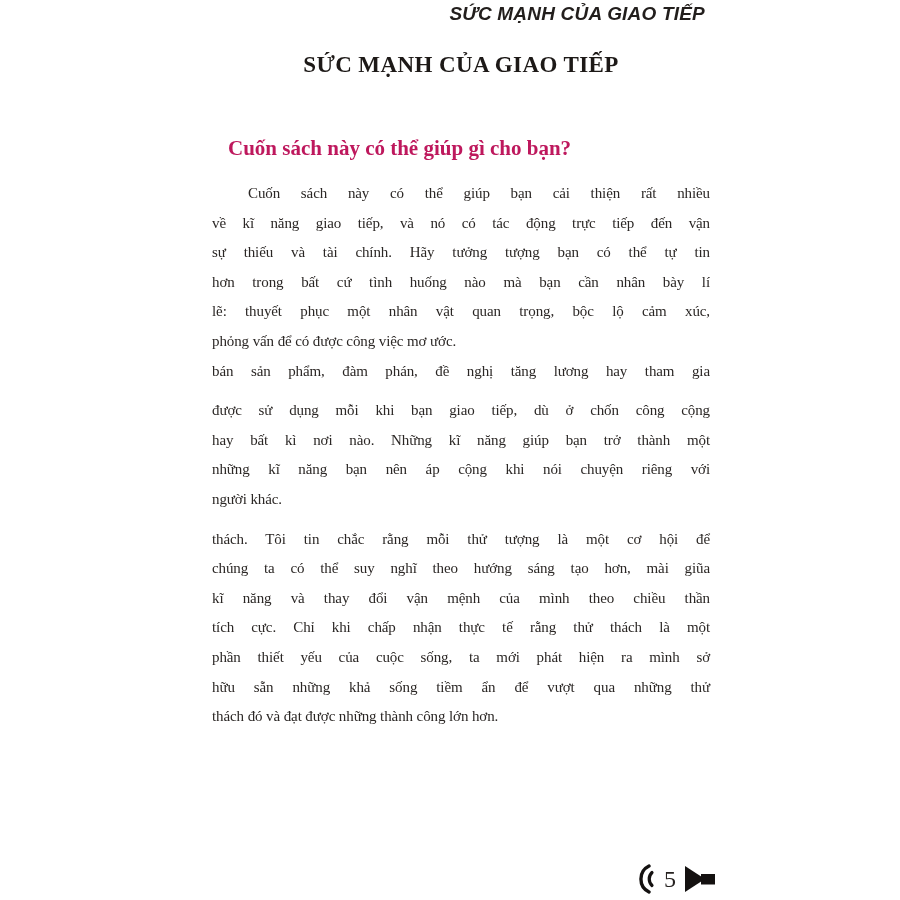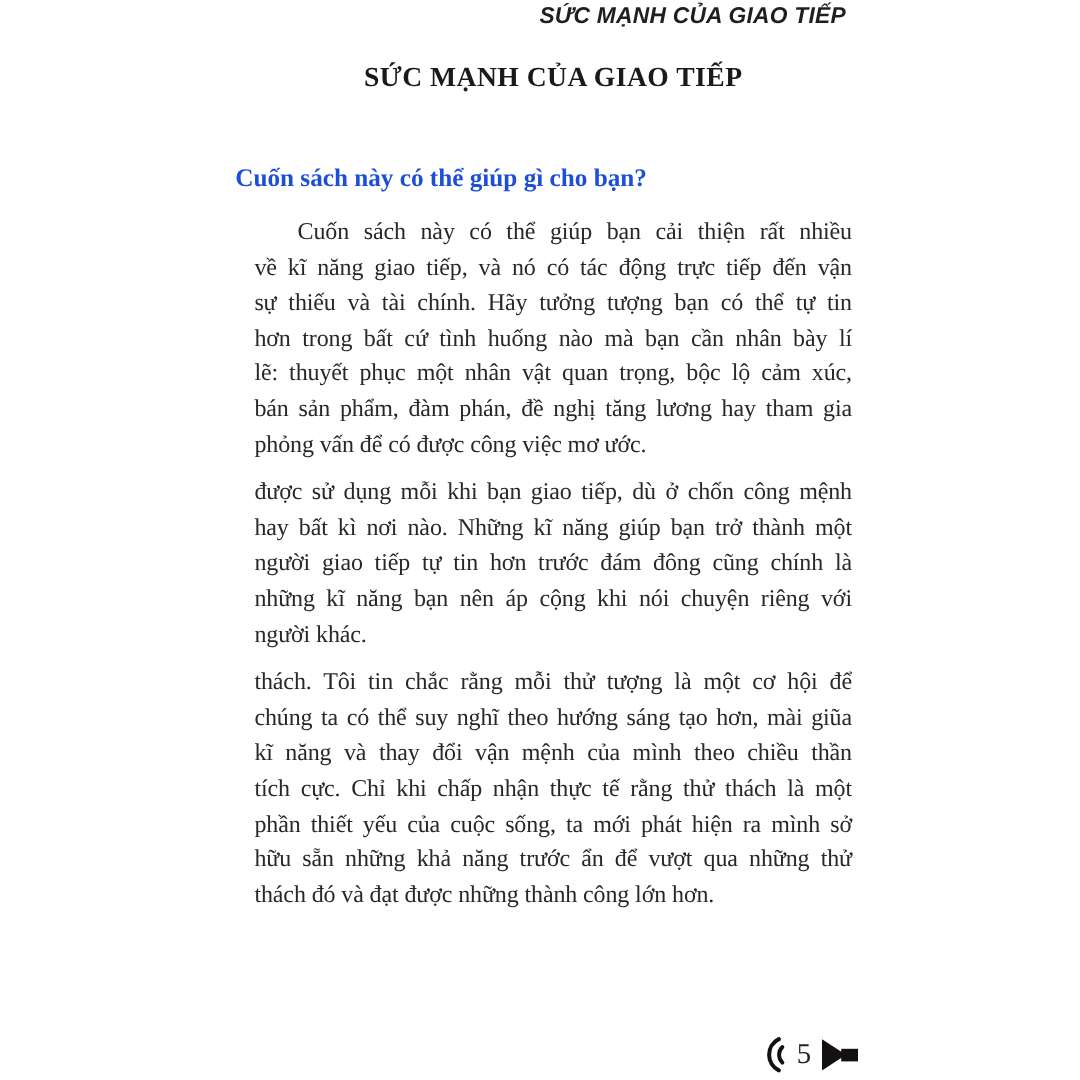--- a/index.html
+++ b/index.html
@@ -28,34 +28,34 @@
     margin:0;
     text-align:center;
     font-size:23px;
     font-weight:bold;
     letter-spacing:0.4px;
     color:#1d1917;
     white-space:nowrap;
   }
   .section-heading{
     position:absolute;
-    top:136px; left:196px; width:498px;
+    top:136px; left:228px; width:498px;
     margin:0;
     font-size:21px;
     font-weight:bold;
-    color:#1d4ed8;
+    color:#be185d;
     white-space:nowrap;
   }
   .body-text{
     position:absolute;
     top:179px; left:212px; width:498px;
   }
   .paragraph{margin:0 0 10px 0;}
   .line{
-    font-size:20px;
+    font-size:15px;
     line-height:29.6px;
     letter-spacing:-0.1px;
     text-align:justify;
     text-align-last:justify;
     white-space:nowrap;
     color:#2b2725;
   }
   .line.first{text-indent:36px;}
   .line.last{text-align-last:left;}
   .footer{
@@ -85,37 +85,36 @@
 
   <h2 class="section-heading">Cuốn sách này có thể giúp gì cho bạn?</h2>
 
   <div class="body-text">
       <div class="paragraph">
         <div class="line first">Cuốn sách này có thể giúp bạn cải thiện rất nhiều</div>
         <div class="line">về kĩ năng giao tiếp, và nó có tác động trực tiếp đến vận</div>
         <div class="line">sự thiếu và tài chính. Hãy tưởng tượng bạn có thể tự tin</div>
         <div class="line">hơn trong bất cứ tình huống nào mà bạn cần nhân bày lí</div>
         <div class="line">lẽ: thuyết phục một nhân vật quan trọng, bộc lộ cảm xúc,</div>
+        <div class="line last">phỏng vấn để có được công việc mơ ước.</div>
         <div class="line">bán sản phẩm, đàm phán, đề nghị tăng lương hay tham gia</div>
-        <div class="line last">phỏng vấn để có được công việc mơ ước.</div>
       </div>
       <div class="paragraph">
-        <div class="line">được sử dụng mỗi khi bạn giao tiếp, dù ở chốn công mệnh</div>
+        <div class="line">được sử dụng mỗi khi bạn giao tiếp, dù ở chốn công cộng</div>
         <div class="line">hay bất kì nơi nào. Những kĩ năng giúp bạn trở thành một</div>
-        <div class="line">người giao tiếp tự tin hơn trước đám đông cũng chính là</div>
         <div class="line">những kĩ năng bạn nên áp cộng khi nói chuyện riêng với</div>
         <div class="line last">người khác.</div>
       </div>
       <div class="paragraph">
         <div class="line">thách. Tôi tin chắc rằng mỗi thử tượng là một cơ hội để</div>
         <div class="line">chúng ta có thể suy nghĩ theo hướng sáng tạo hơn, mài giũa</div>
         <div class="line">kĩ năng và thay đổi vận mệnh của mình theo chiều thần</div>
         <div class="line">tích cực. Chỉ khi chấp nhận thực tế rằng thử thách là một</div>
         <div class="line">phần thiết yếu của cuộc sống, ta mới phát hiện ra mình sở</div>
-        <div class="line">hữu sẵn những khả năng trước ẩn để vượt qua những thử</div>
+        <div class="line">hữu sẵn những khả sống tiềm ẩn để vượt qua những thử</div>
         <div class="line last">thách đó và đạt được những thành công lớn hơn.</div>
       </div>
     </div>
 
   <div class="footer">
     <span>
       <svg width="23" height="30" viewBox="0 0 23 30" xmlns="http://www.w3.org/2000/svg">
         <path d="M 17 2 A 14.5 14.5 0 0 0 17 28" fill="none" stroke="#141110" stroke-width="3.4" stroke-linecap="round"></path>
         <path d="M 20 8.5 A 9 9 0 0 0 20 21.5" fill="none" stroke="#141110" stroke-width="3.2" stroke-linecap="round"></path>
       </svg>

